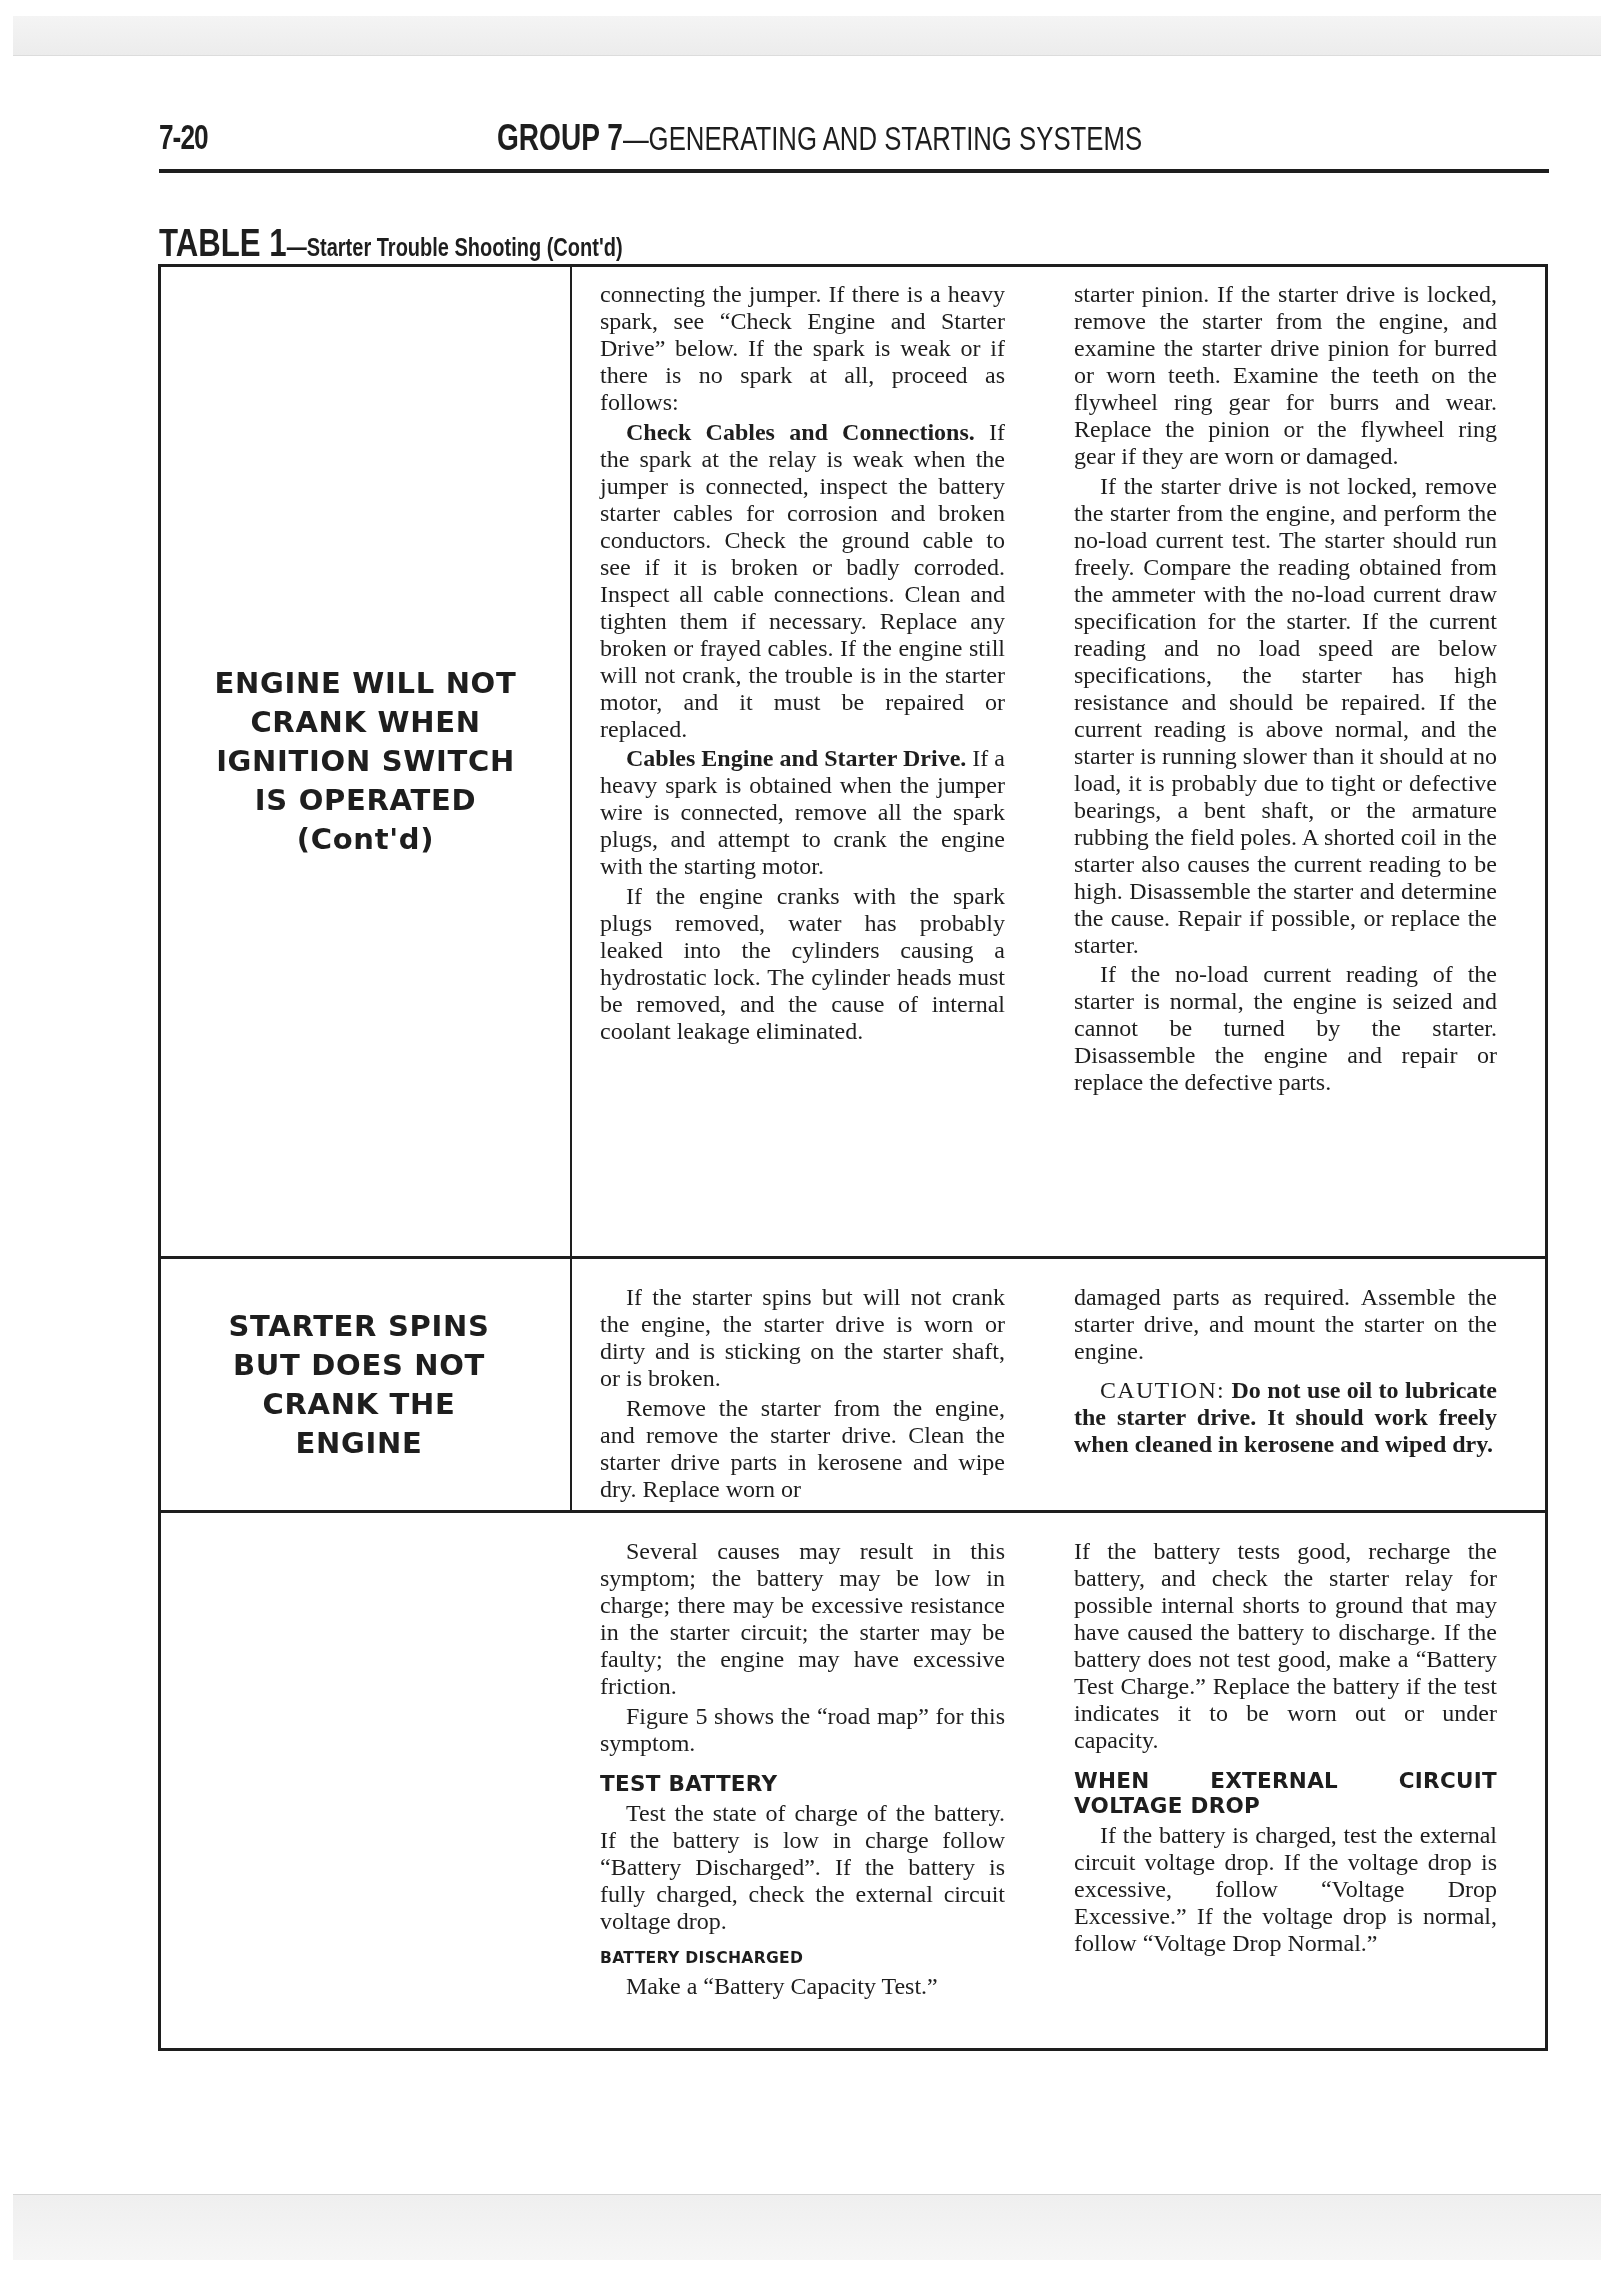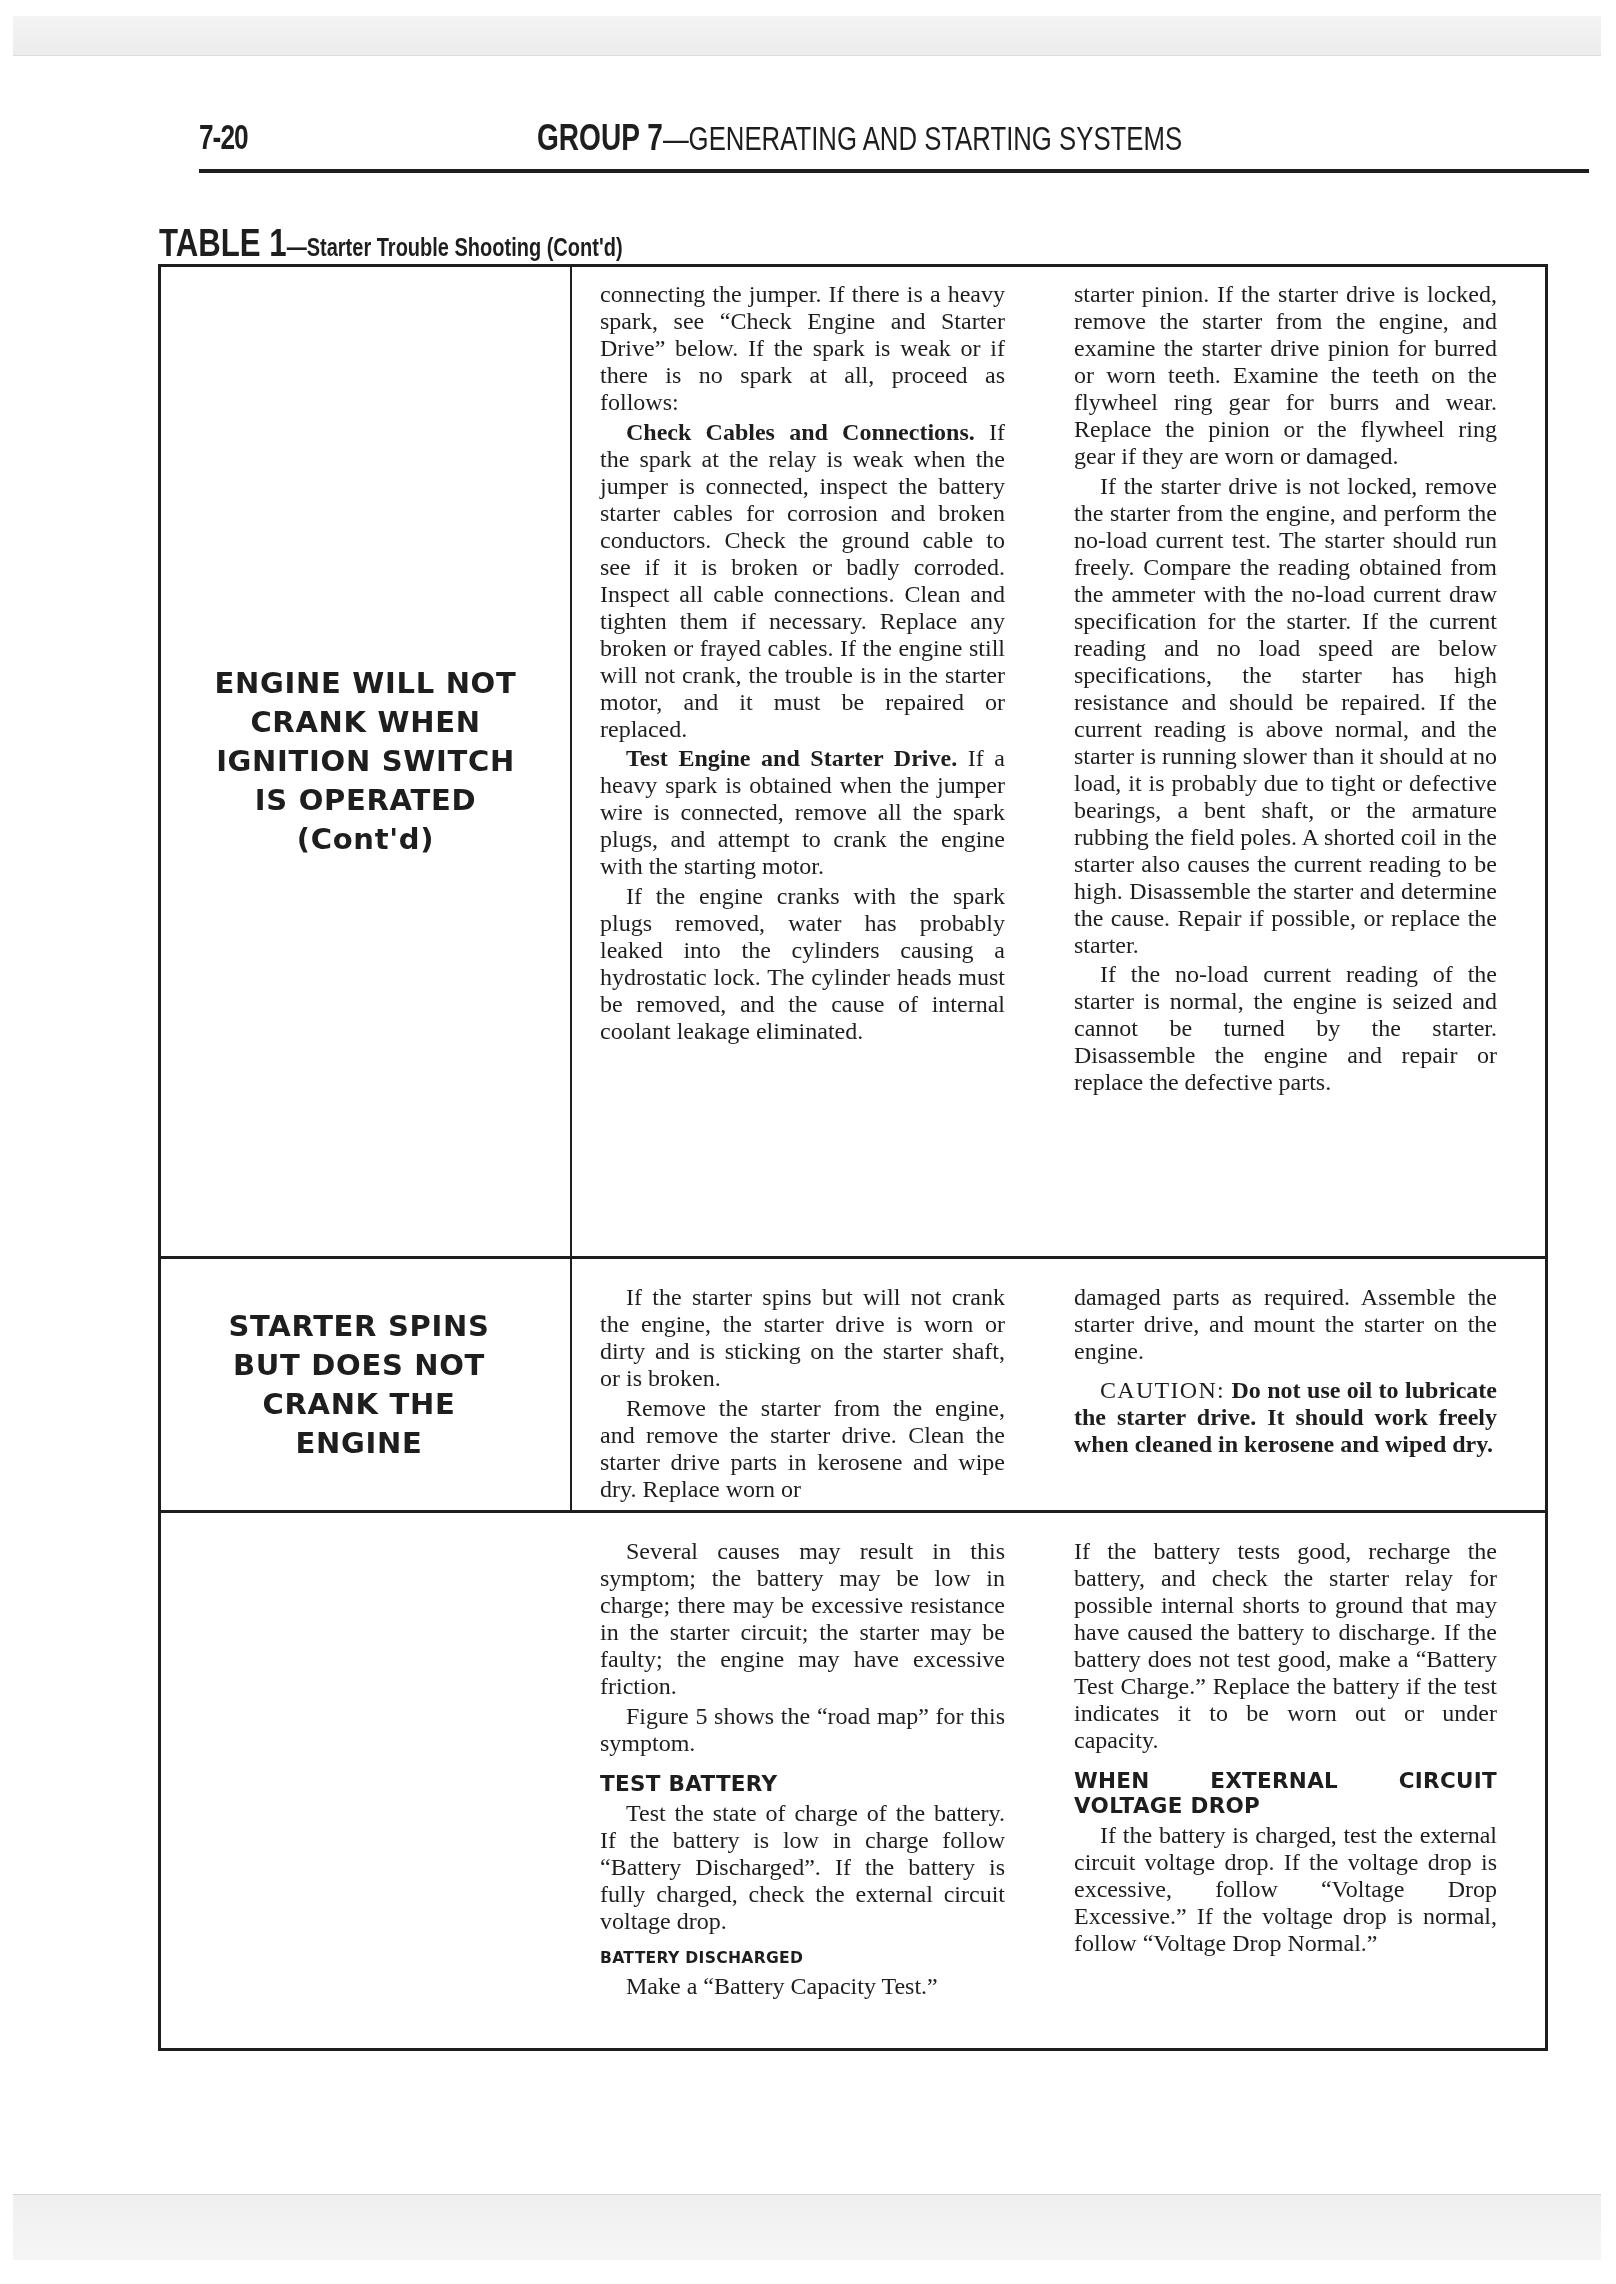--- a/index.html
+++ b/index.html
@@ -17,21 +17,20 @@
       border-bottom: 1.3px solid #dcdcdc;
     }
     .scan-bottom {
       position: absolute; left: 13px; top: 2194px; width: 1588px; height: 65px;
       background: linear-gradient(#efefef, #f6f6f6);
       border-top: 1.3px solid #d6d6d6;
     }
     .header {
       position: absolute; left: 159px; top: 117px; width: 1390px; height: 52px;
       border-bottom: 4.6px solid #1e1e1e;
-      margin-left: 40px;
     }
     .page-num {
       position: absolute; left: 0; top: 0;
       font-family: "Liberation Sans", sans-serif; font-weight: bold;
       font-size: 35px; letter-spacing: -1.3px; transform: scaleX(0.75); transform-origin: left;
     }
     .group-title {
       position: absolute; left: 338px; top: 0;
       font-family: "Liberation Sans", sans-serif;
       font-size: 33px; transform: scaleX(0.78); transform-origin: left;
@@ -101,21 +100,21 @@
 
 <div class="trouble-table">
 
   <div class="row r1">
     <div class="label-cell">
       <div class="label-text" style="width:325px">ENGINE WILL NOT CRANK WHEN IGNITION SWITCH IS OPERATED (Cont'd)</div>
     </div>
     <div class="col c1">
       <p class="noindent">connecting the jumper. If there is a heavy spark, see “Check Engine and Starter Drive” below. If the spark is weak or if there is no spark at all, proceed as follows:</p>
       <p><b>Check Cables and Connections.</b><span> If the spark at the relay is weak when the jumper is connected, inspect the battery starter cables for corrosion and broken conductors. Check the ground cable to see if it is broken or badly corroded. Inspect all cable con­nections. Clean and tighten them if necessary. Replace any broken or frayed cables. If the engine still will not crank, the trouble is in the starter motor, and it must be repaired or replaced.</span></p>
-      <p><b>Test Engine and Starter Drive.</b><span> If a heavy spark is obtained when the jumper wire is connected, remove all the spark plugs, and attempt to crank the engine with the starting motor.</span></p>
+      <p><b>Cables Engine and Starter Drive.</b><span> If a heavy spark is obtained when the jumper wire is connected, remove all the spark plugs, and attempt to crank the engine with the starting motor.</span></p>
       <p>If the engine cranks with the spark plugs removed, water has probably leaked into the cylinders causing a hydrostatic lock. The cylinder heads must be removed, and the cause of internal coolant leakage eliminated.</p>
     </div>
     <div class="col c2">
       <p class="noindent">starter pinion. If the starter drive is locked, remove the starter from the engine, and examine the starter drive pinion for burred or worn teeth. Ex­amine the teeth on the flywheel ring gear for burrs and wear. Replace the pinion or the flywheel ring gear if they are worn or damaged.</p>
       <p>If the starter drive is not locked, remove the starter from the engine, and perform the no-load current test. The starter should run freely. Com­pare the reading obtained from the ammeter with the no-load current draw specification for the starter. If the current reading and no load speed are below specifications, the starter has high resistance and should be re­paired. If the current reading is above normal, and the starter is running slower than it should at no load, it is probably due to tight or defective bearings, a bent shaft, or the arma­ture rubbing the field poles. A shorted coil in the starter also causes the cur­rent reading to be high. Disassemble the starter and determine the cause. Repair if possible, or replace the starter.</p>
       <p>If the no-load current reading of the starter is normal, the engine is seized and cannot be turned by the starter. Disassemble the engine and repair or replace the defective parts.</p>
     </div>
   </div>
 
   <div class="row r2">

